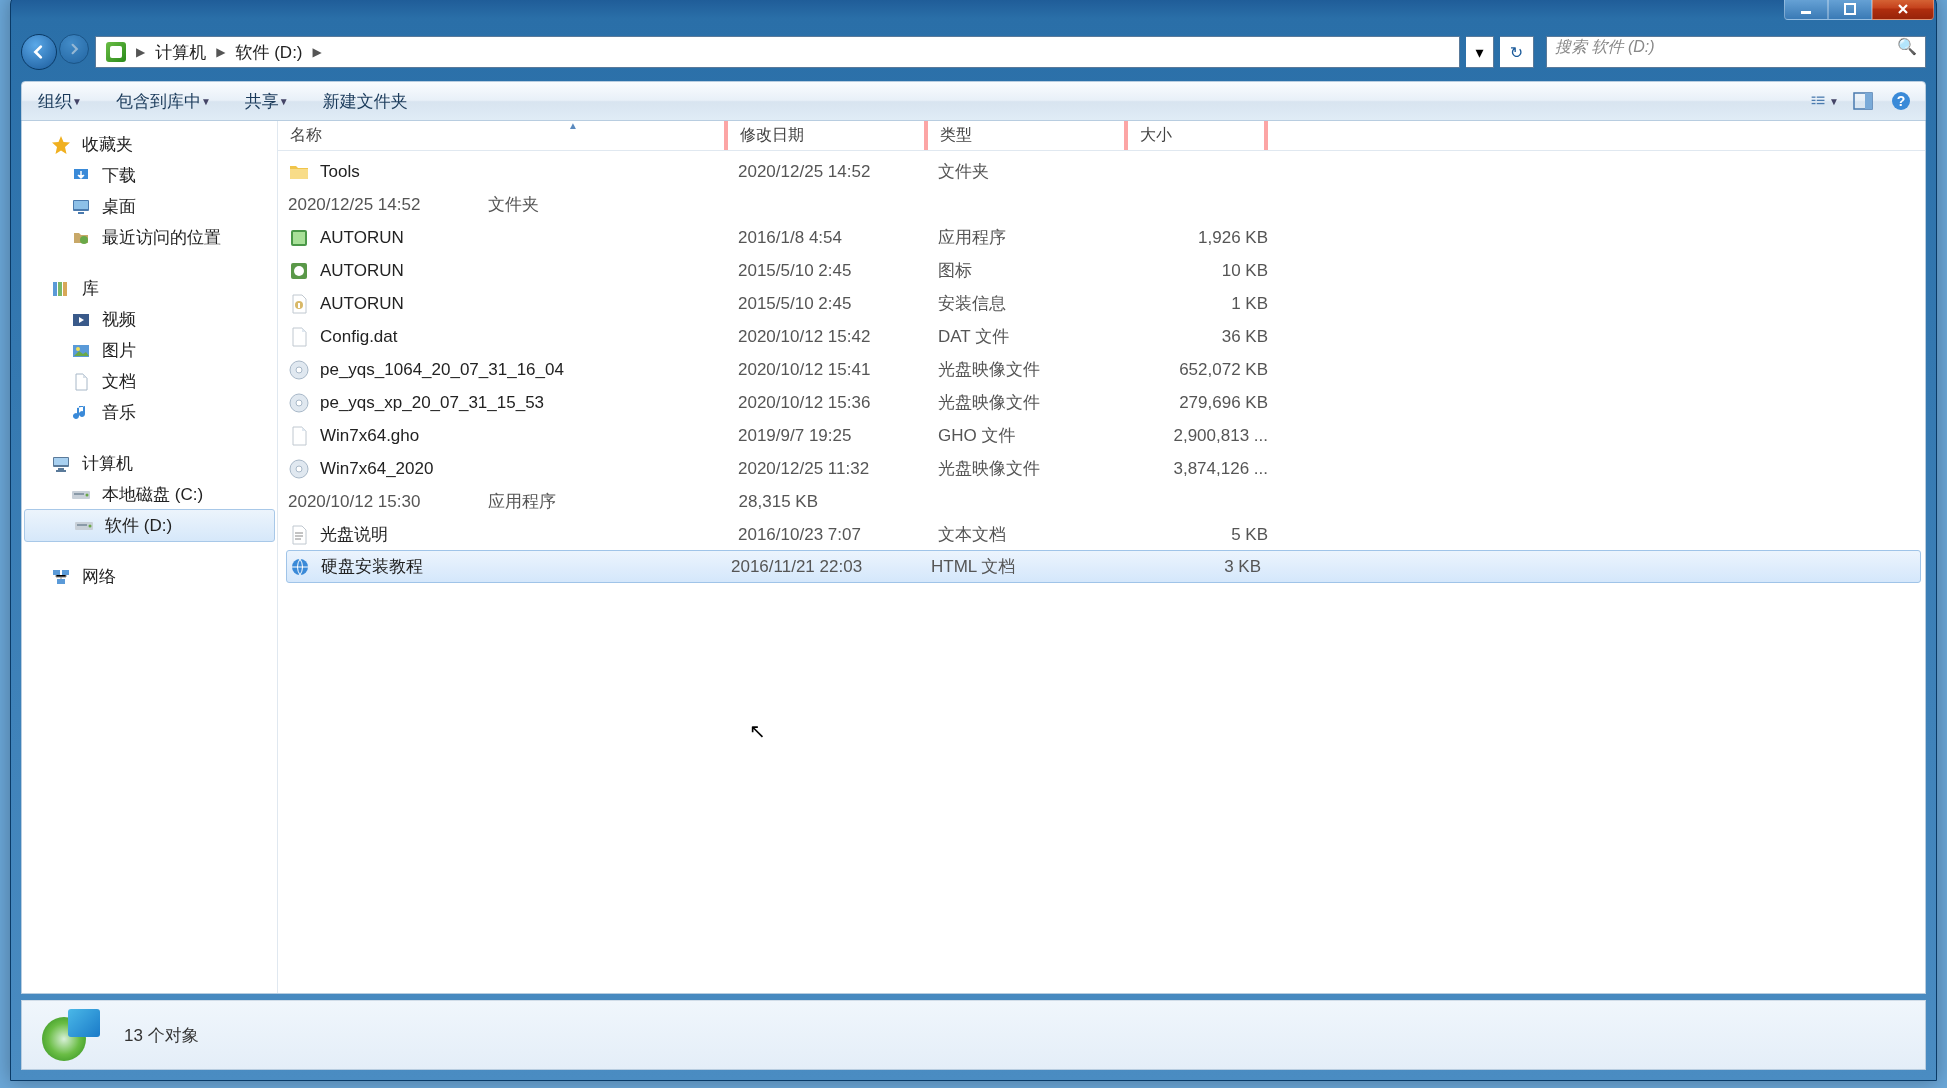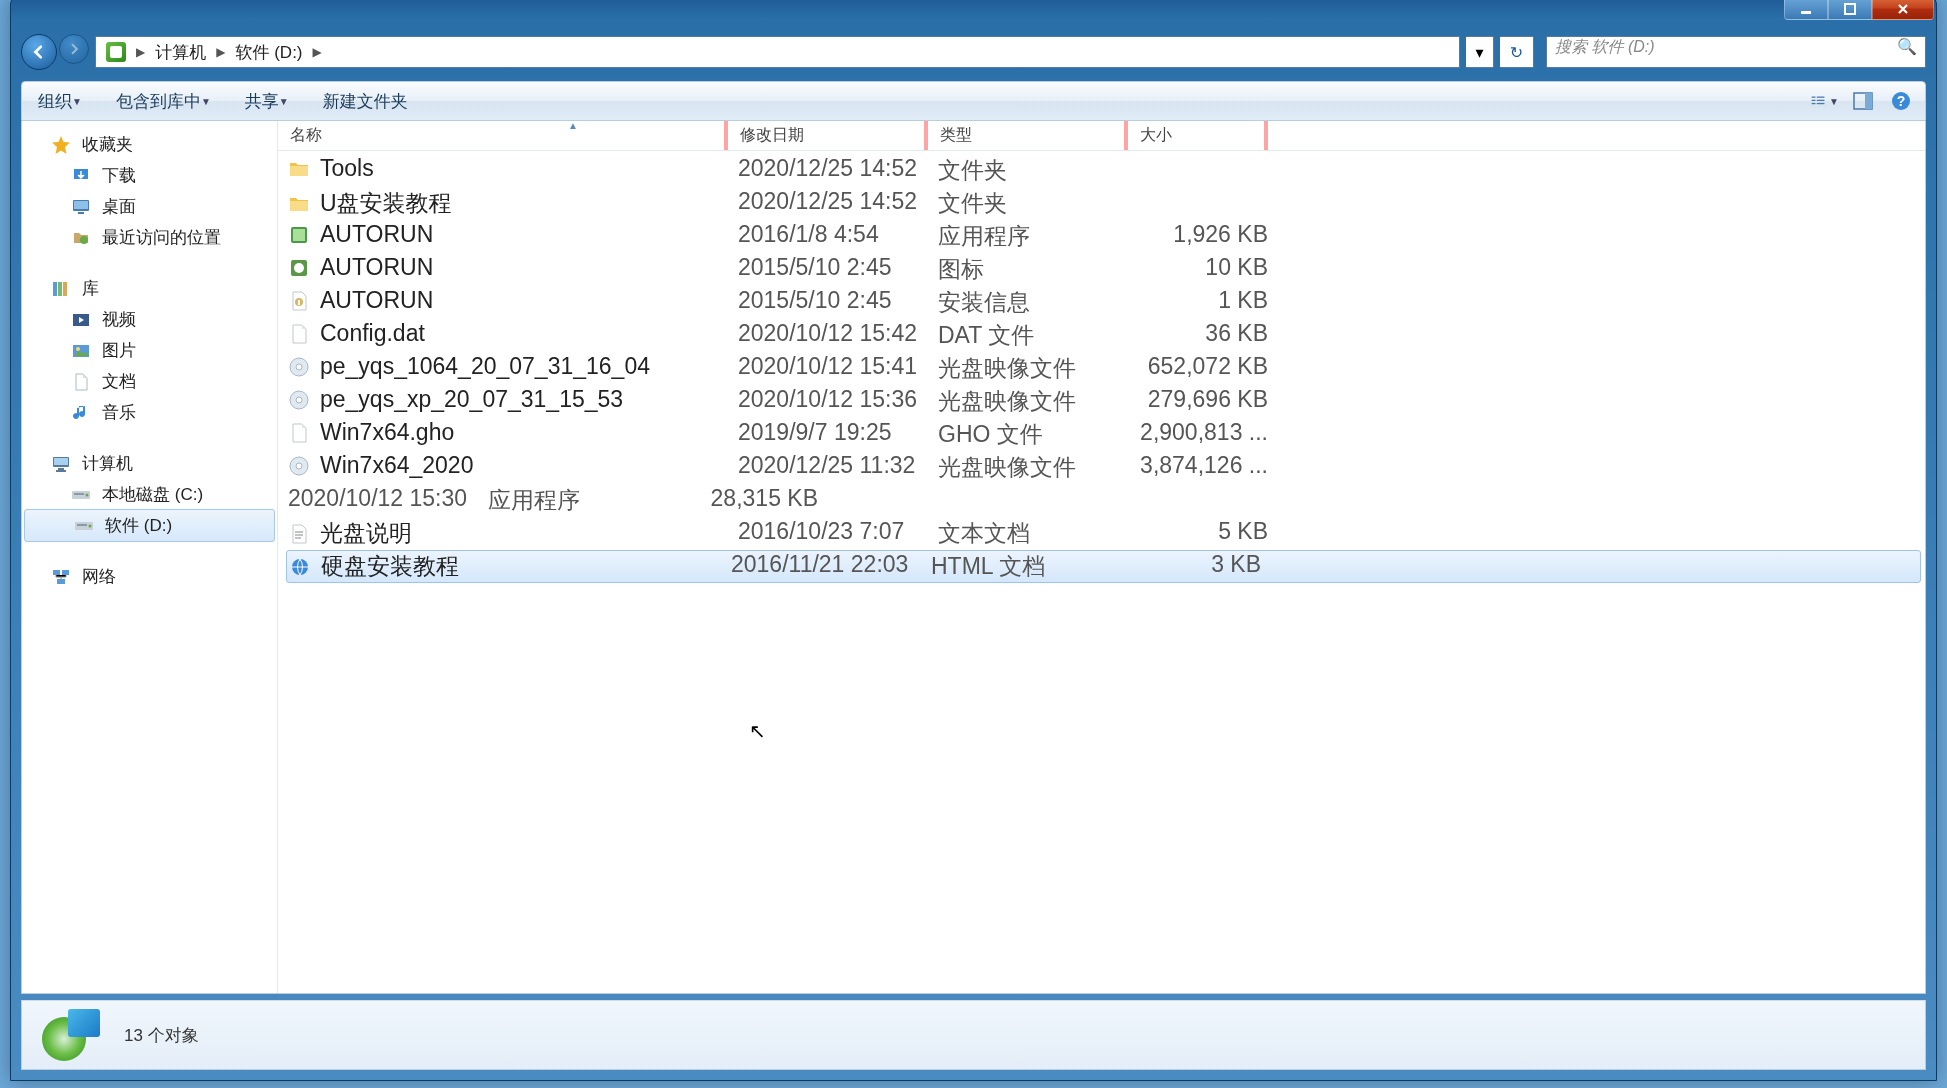--- a/index.html
+++ b/index.html
@@ -52,21 +52,21 @@
 .main { flex:1; overflow:auto; position:relative; }
 .headers { display:flex; height:30px; border-bottom:1px solid #e0e8f0; font-size:16px; color:#444; align-items:center; position:sticky; top:0; background:#fff; }
 .hdr { padding: 0 12px; border-right:4px solid #fca5a5; height:100%; display:flex; align-items:center; cursor:pointer; }
 .hdr.name { width: 450px; }
 .hdr.date { width: 200px; }
 .hdr.type { width: 200px; }
 .hdr.size { width: 140px; text-align:right; }
 .sort-ind { position:absolute; left: 290px; top:-1px; font-size:10px; color:#5a8abf; }
 
 .file-list { padding: 4px 0; }
-.row { display:flex; height:33px; align-items:flex-start; font-size:23px; color:#222; padding-left: 10px; cursor:pointer; }
+.row { display:flex; height:33px; align-items:center; font-size:17px; color:#222; padding-left: 10px; cursor:pointer; }
 .row.sel { background: linear-gradient(to bottom, #ecf4fd, #d4e7fb); border:1px solid #a0c4e8; border-radius:3px; margin: -1px 4px -1px 8px; padding-left:2px; }
 .cell.name { width: 450px; display:flex; align-items:center; gap:10px; }
 .row.sel .cell.name { width: 442px; }
 .cell.date { width: 200px; color:#555; }
 .cell.type { width: 200px; color:#555; }
 .cell.size { width: 130px; text-align:right; color:#555; }
 .file-icon { width:22px; height:22px; display:inline-flex; align-items:center; justify-content:center; flex-shrink:0; }
 
 .status { position:absolute; left:10px; right:10px; bottom:10px; height:70px; background: linear-gradient(to bottom, #f0f6fc, #e4eef8); border:1px solid #b8cde0; border-top:1px solid #d0dce8; display:flex; align-items:center; padding: 8px 20px; gap: 24px; font-size:17px; color:#333; }
 .status-icon { width:58px; height:52px; position:relative; }
@@ -337,29 +337,20 @@
                   <path fill="#f8dc88" d="M2 6h18v9a1 1 0 01-1 1H3a1 1 0 01-1-1z"></path>
                 </svg>
               </span>
               <span>Tools</span>
             </div>
             <div class="cell date">2020/12/25 14:52</div>
             <div class="cell type">文件夹</div>
             <div class="cell size"></div>
           </div>
           <div class="row">
-            <div class="cell name">
-              <span class="file-icon">
-                <svg width="22" height="18" viewBox="0 0 22 18">
-                  <path class="ico-folder" d="M2 3h6l2 2h10v10a1 1 0 01-1 1H3a1 1 0 01-1-1z"></path>
-                  <path fill="#f8dc88" d="M2 6h18v9a1 1 0 01-1 1H3a1 1 0 01-1-1z"></path>
-                </svg>
-              </span>
-              <span>U盘安装教程</span>
-            </div>
             <div class="cell date">2020/12/25 14:52</div>
             <div class="cell type">文件夹</div>
             <div class="cell size"></div>
           </div>
           <div class="row">
             <div class="cell name">
               <span class="file-icon">
                 <svg width="20" height="20" viewBox="0 0 20 20">
                   <rect x="2" y="2" width="16" height="16" rx="2" fill="#4a9848"></rect>
                   <rect x="4" y="4" width="12" height="12" fill="#a8e098"></rect>

